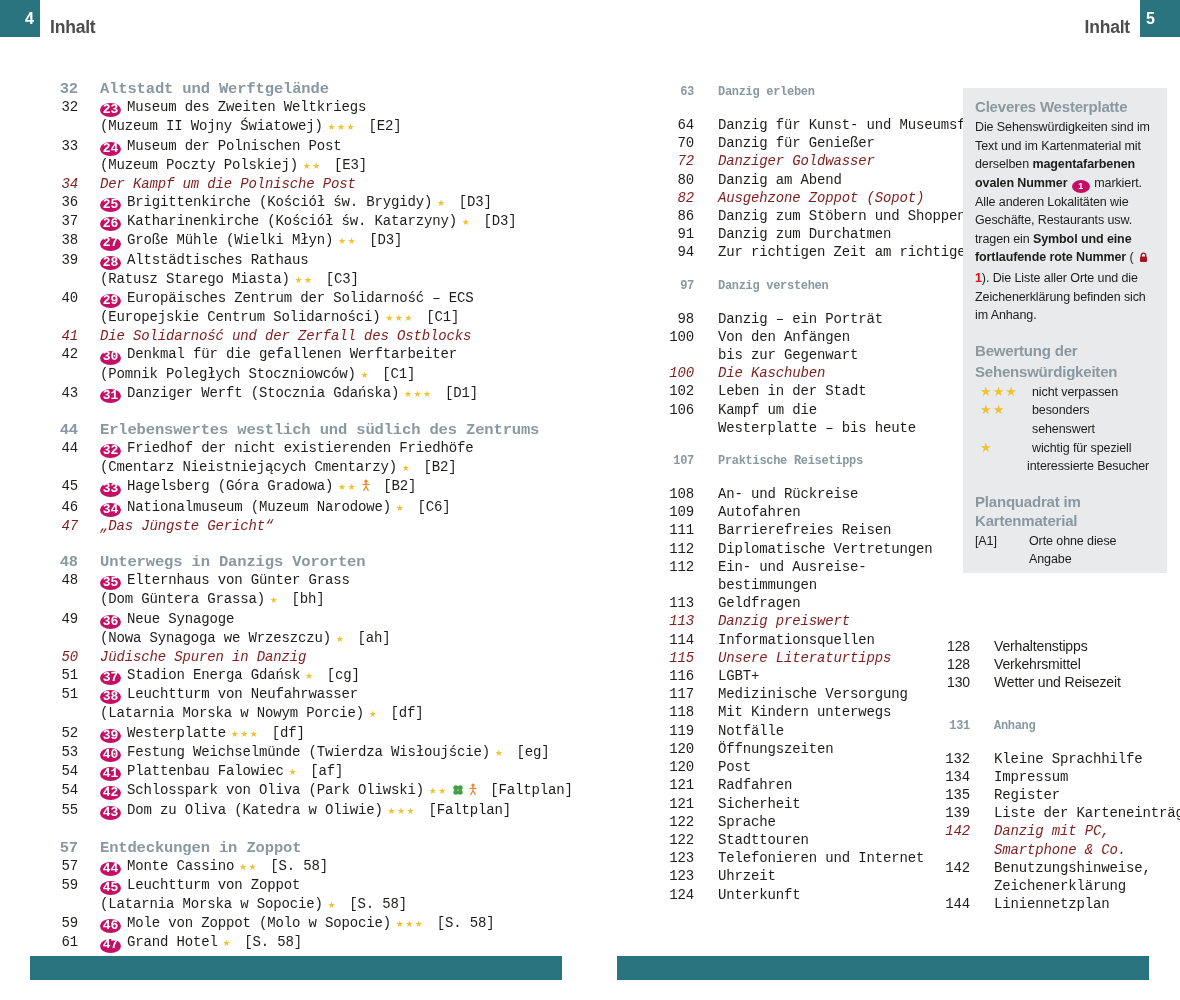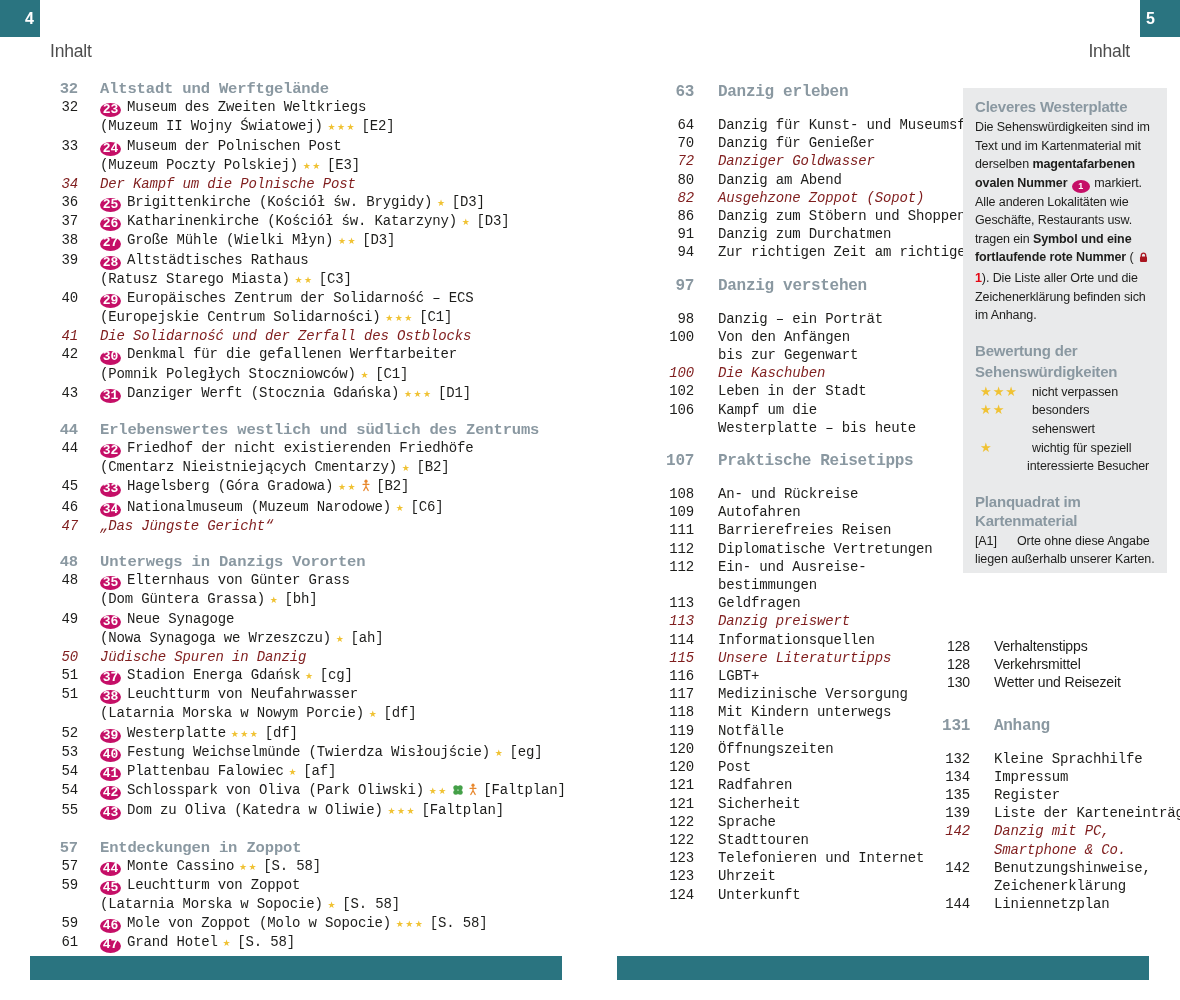--- a/index.html
+++ b/index.html
@@ -5,21 +5,21 @@
   html,body{margin:0;padding:0;}
   body{
     width:1180px;height:1000px;position:relative;background:#ffffff;
     font-family:"Liberation Sans",sans-serif;color:#1d1d1b;overflow:hidden;
   }
   
   .tab{position:absolute;top:0;width:40px;height:37px;background:#2a7480;color:#fff;
        font-weight:bold;font-size:16px;display:flex;align-items:center;}
   .tab-left{left:0;justify-content:flex-end;padding-right:6px;box-sizing:border-box;}
   .tab-right{right:0;justify-content:flex-start;padding-left:6px;box-sizing:border-box;}
-  .page-label{position:absolute;top:17px;font-size:17.5px;font-weight:normal;color:#4d4d4d;letter-spacing:-0.2px;margin-top:24px;}
+  .page-label{position:absolute;top:17px;font-size:17.5px;font-weight:bold;color:#4d4d4d;letter-spacing:-0.2px;}
   .label-left{left:50px;}
   .label-right{right:50px;}
   
   .footer-bar{position:absolute;top:956px;height:24px;background:#2a7480;}
   .fb-left{left:30px;width:532px;}
   .fb-right{left:617px;width:532px;}
   
   #left-col{position:absolute;left:40px;top:80px;width:540px;}
   #mid-col{position:absolute;left:640px;top:80px;width:310px;}
   #aux-col{position:absolute;left:892px;top:637px;width:310px;}
@@ -32,43 +32,43 @@
   .line{white-space:nowrap;}
   .toc-section{margin-top:18px;font-family:Liberation Mono, monospace;}
   .toc-section:first-child{margin-top:0;}
   .head .hnum,.head .htitle{color:#8a98a1;font-weight:bold;font-size:15.5px;}
   .htitle{margin-left:22px;white-space:nowrap;}
   #mid-col .htitle,#aux-col .htitle{margin-left:24px;}
   .toc-section.big{margin-top:12px;}
   .toc-section.big:first-child{margin-top:0;}
   #aux-col .toc-section.big{margin-top:22px;}
   .big .head{line-height:24px;margin-bottom:12px;}
-  .big .head .hnum,.big .head .htitle{font-size:16px;letter-spacing:-0.3px;}
+  .big .head .hnum,.big .head .htitle{font-size:12px;letter-spacing:-0.3px;}
   .article .num,.article .ttl{color:#7f1d1d;font-style:italic;}
   .badge{display:inline-flex;justify-content:center;align-items:center;
          width:21px;height:14px;border-radius:50%;background:#c50f67;color:#ffffff;
          font-size:13px;font-weight:bold;margin-right:6px;vertical-align:-2px;letter-spacing:0;}
   .stars{margin-left:5px;}
   .star{color:#f0c233;font-size:12.5px;margin-right:2px;letter-spacing:0;}
-  .ref{margin-left:5px;}
+  .ref{margin-left:12px;}
   .sicon{margin-left:4px;vertical-align:-2px;display:inline-block;}
   
   #sidebar{position:absolute;left:963px;top:88px;width:204px;height:485px;background:#e9eaeb;
            box-sizing:border-box;padding:9px 12px;overflow:hidden;}
   .sb-section{margin-bottom:16px;}
   .sb-title{font-size:15px;line-height:19px;font-weight:bold;color:#8a98a1;margin:0 0 2px 0;letter-spacing:-0.2px;}
   .sb-p{font-size:12.5px;line-height:18.6px;letter-spacing:-0.1px;}
   .sb-p b{letter-spacing:-0.1px;}
   .sb-p .badge{width:18px;height:13px;font-size:9px;margin:0 1px;}
   .rednum{color:#e30613;font-weight:bold;}
   .rate-row{display:flex;font-size:12.5px;line-height:18.6px;letter-spacing:-0.1px;}
   .rate-stars{flex:0 0 52px;}
   .rate-stars .star{font-size:13px;margin-right:1px;}
   .rate-l2{margin-left:52px;font-size:12.5px;line-height:18.6px;letter-spacing:-0.1px;}
-  .plan-row{display:flex;font-size:12.5px;line-height:18.6px;letter-spacing:-0.1px;}
+  .plan-row{display:flex;font-size:12.5px;line-height:18.6px;letter-spacing:-0.1px;gap:12px;}
   .plan-ref{flex:0 0 42px;}
   .plan-line{font-size:12.5px;line-height:18.6px;letter-spacing:-0.1px;}
 </style>
 </head>
 <body>
 
 <div class="tab tab-left">
   <span>4</span>
 </div>
 <span class="page-label label-left">Inhalt</span>

